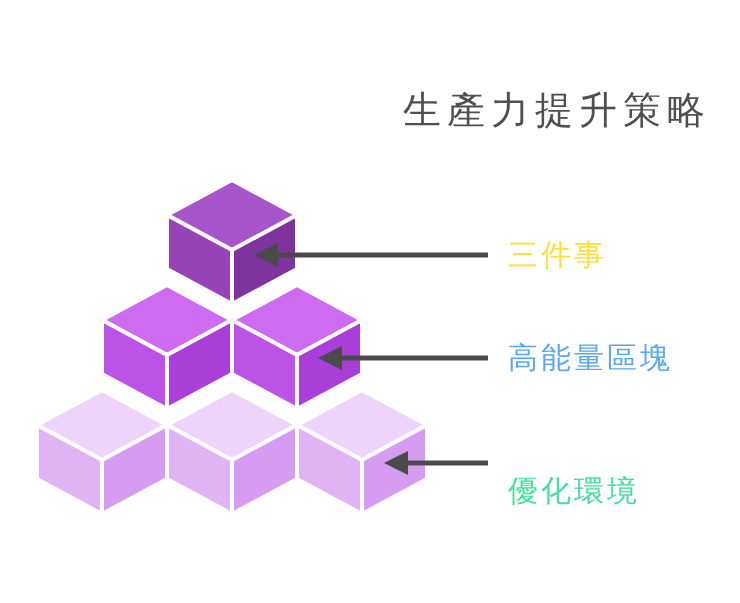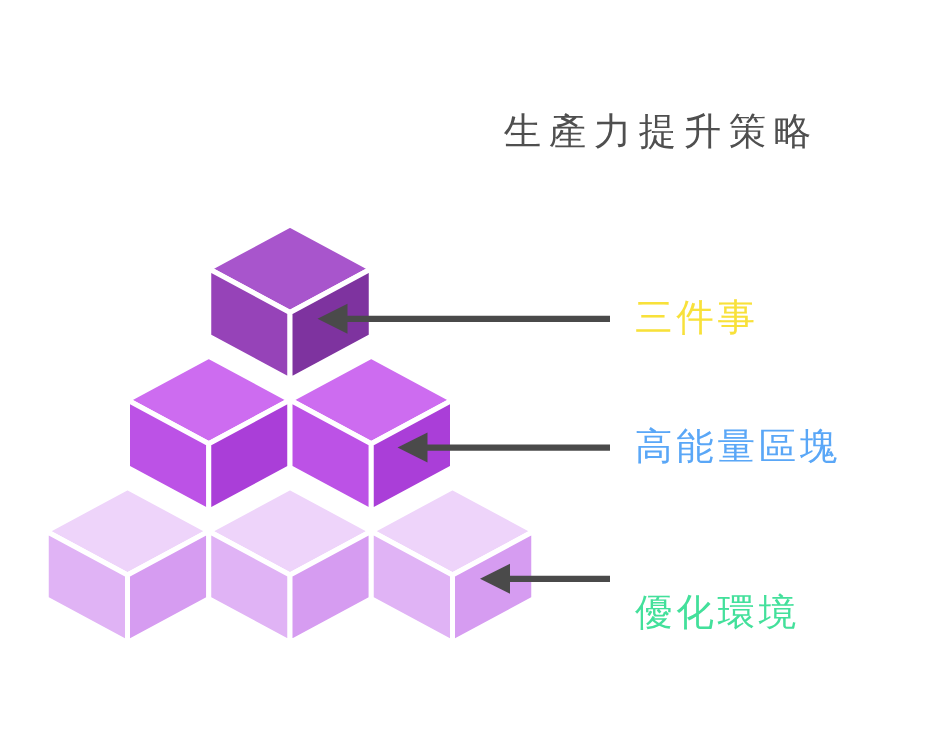--- a/index.html
+++ b/index.html
@@ -12,21 +12,21 @@
     position: relative;
     width: 740px;
     height: 603px;
     background: #ffffff;
     overflow: hidden;
   }
   .title {
     position: absolute;
     left: 403px;
     top: 85px;
-    font-size: 30px;
+    font-size: 38px;
     letter-spacing: 6px;
     color: #4f4f4f;
     font-weight: 400;
     white-space: nowrap;
   }
   .diagram-svg {
     position: absolute;
     left: 0;
     top: 0;
     width: 740px;

